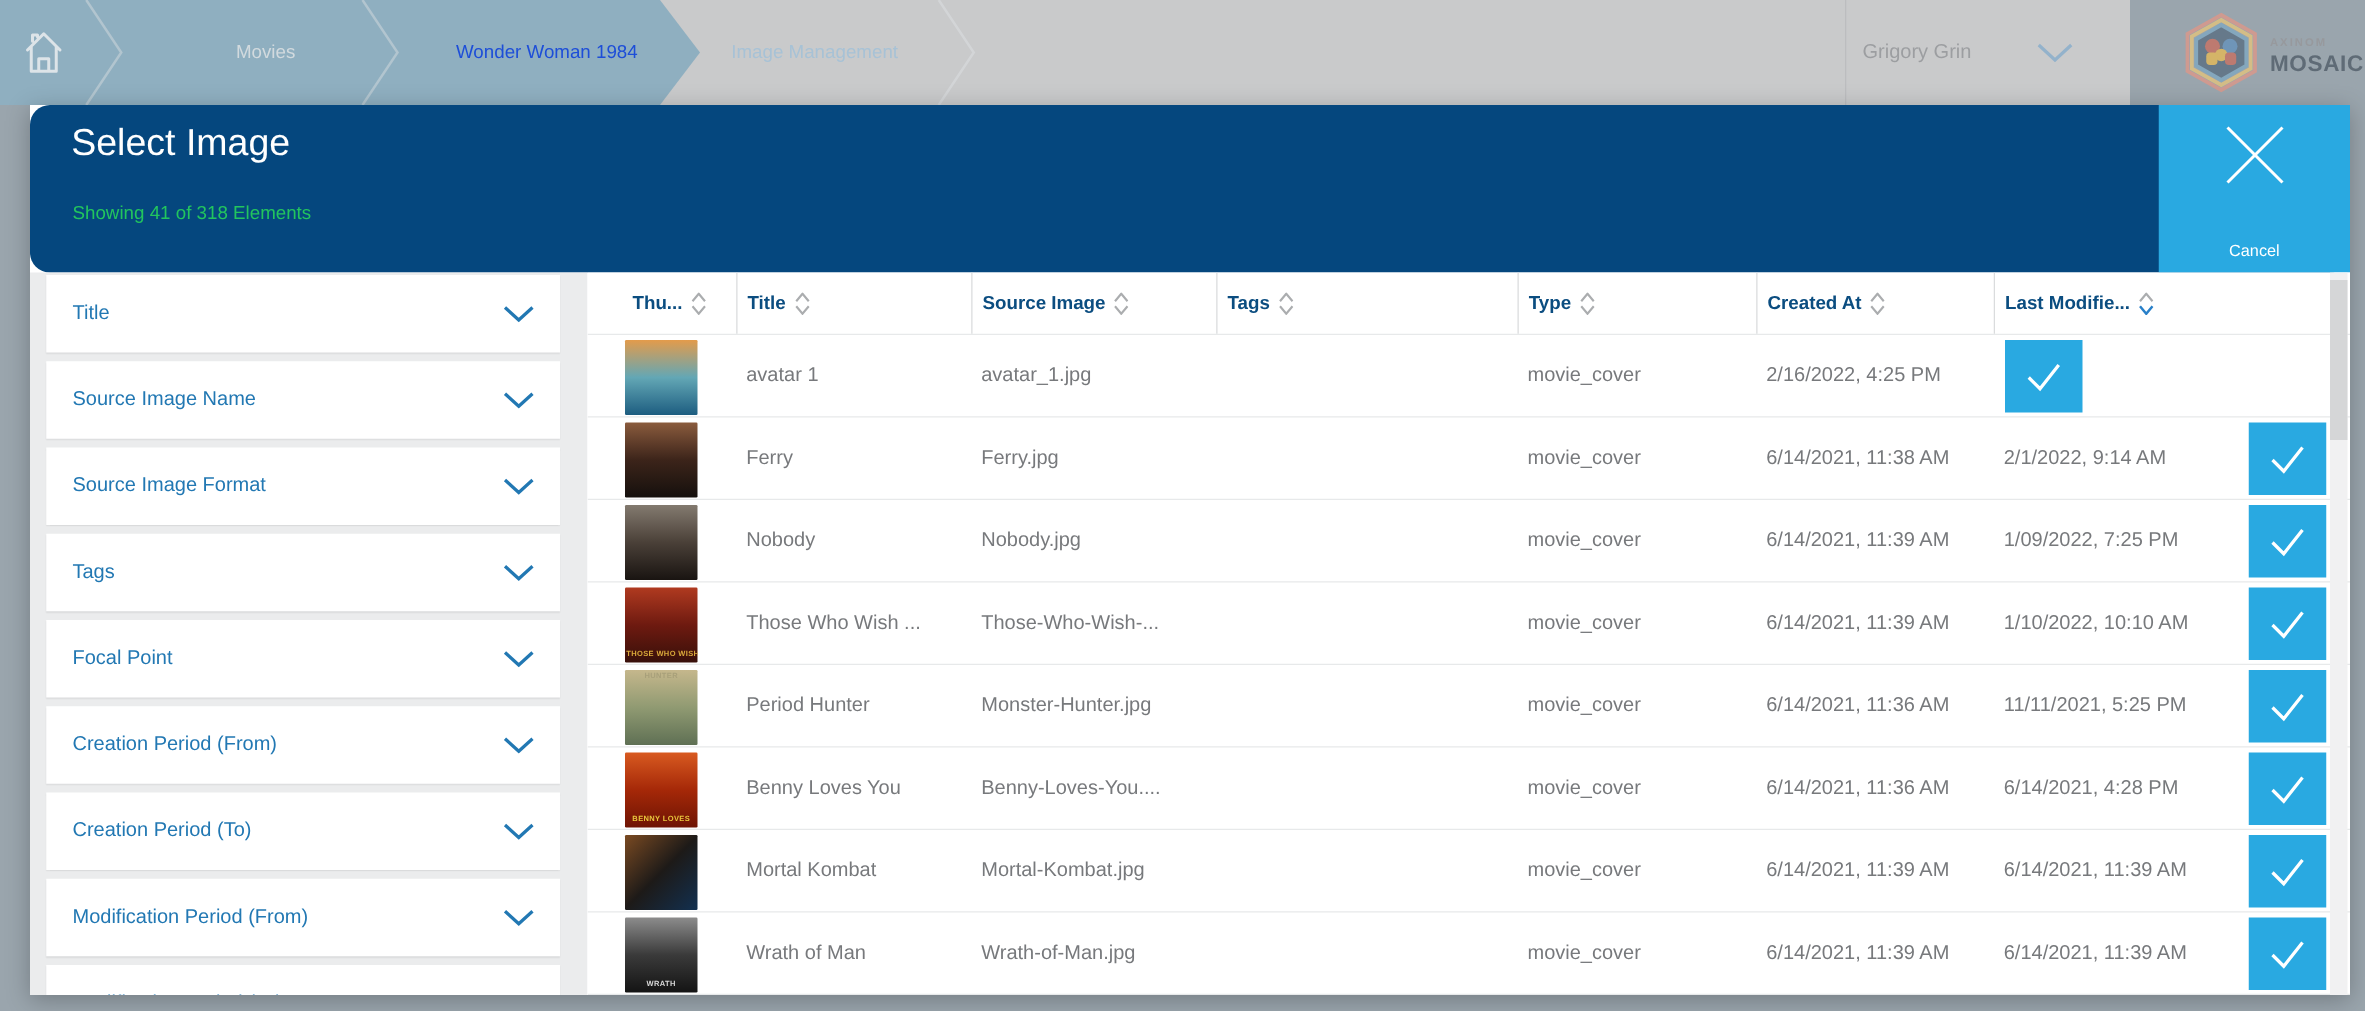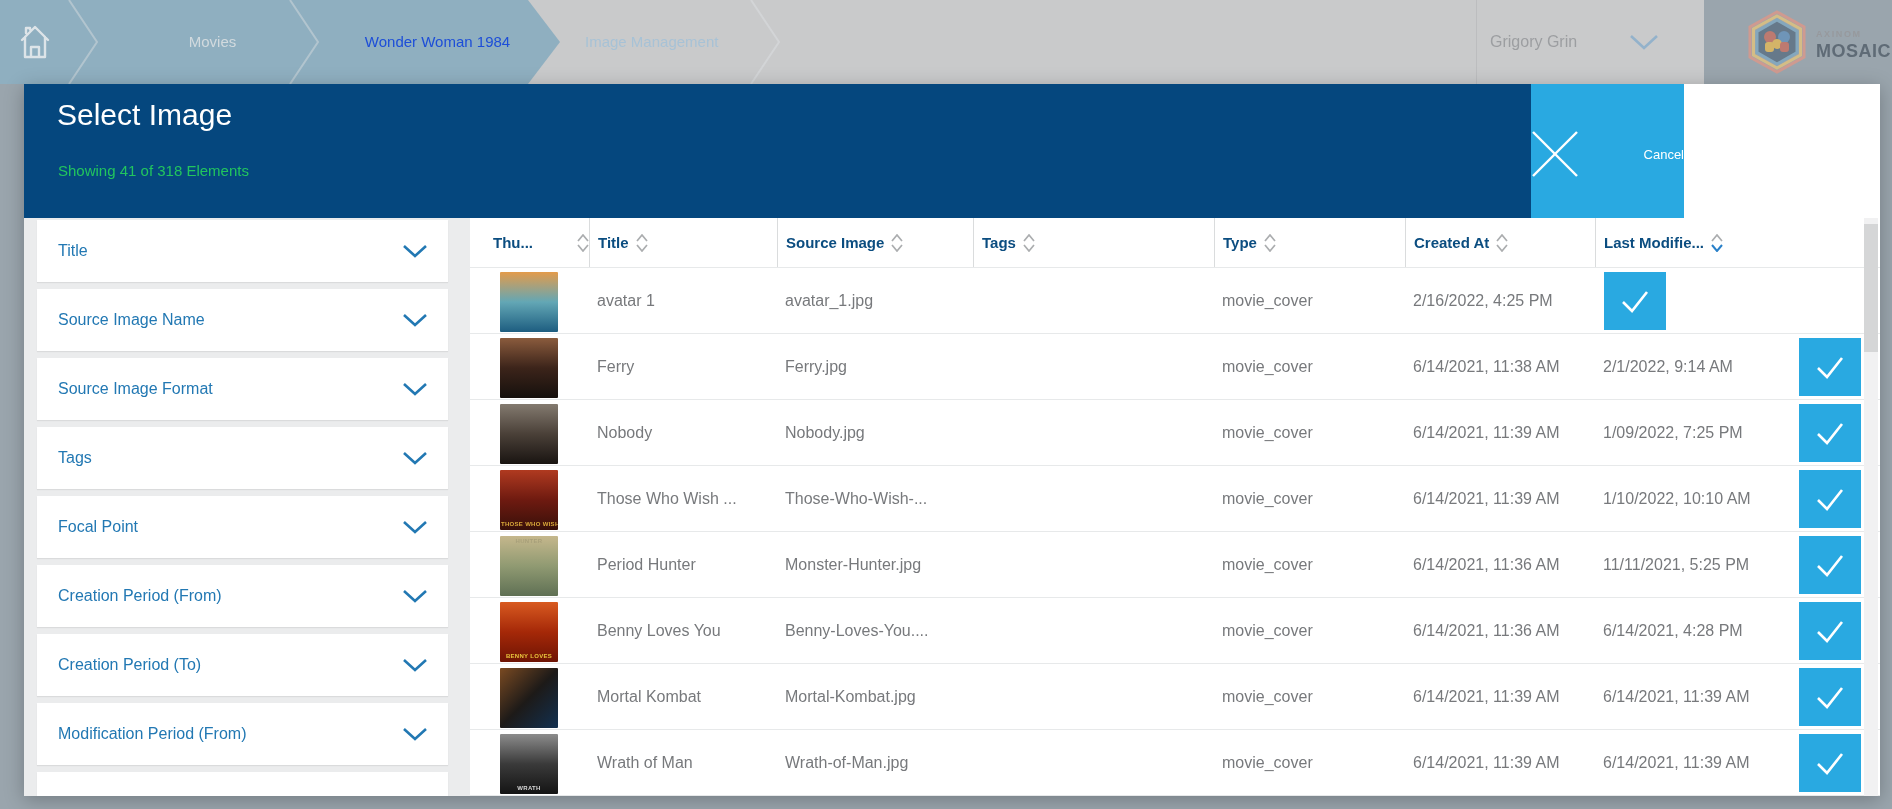--- a/index.html
+++ b/index.html
@@ -23,42 +23,42 @@
   .crumb.current{ left:585px; width:170px; text-align:left; color:#a7c2d6; }
   .topbar-divider{ position:absolute; left:1476px; top:0; width:1px; height:84px; background:#bcbdbf; }
   .user{ position:absolute; left:1490px; top:0; height:84px; display:flex; align-items:center; gap:52px; cursor:pointer; }
   .user-name{ font-size:16px; color:#9c9ea1; }
   .logo{ position:absolute; left:1746px; top:10px; display:flex; align-items:center; gap:8px; }
   .logo-text{ display:flex; flex-direction:column; line-height:1; margin-top:6px; }
   .logo-top{ font-size:9px; letter-spacing:1.6px; color:#97999d; font-weight:bold; }
   .logo-bottom{ font-size:18px; letter-spacing:.5px; color:#5f6b76; font-weight:bold; margin-top:3px; }
   
   .modal{ position:absolute; left:24px; top:84px; width:1856px; height:712px; background:#ffffff; box-shadow:0 4px 18px rgba(0,0,0,.25); }
-  .modal-header{ position:absolute; left:0; top:0; width:1660px; height:134px; background:#05477e; }
+  .modal-header{ position:absolute; left:0; top:0; width:1856px; height:134px; background:#05477e;border-radius:16px; }
   .modal-title{ position:absolute; left:33px; top:14px; font-size:30px; color:#ffffff; font-weight:normal; }
   .modal-subtitle{ position:absolute; left:34px; top:62px; font-size:15px; color:#22c55e;margin-top:16px; }
   .cancel-btn{
     position:absolute; right:0; top:0; width:153px; height:134px; background:#29a9e1; border:none; cursor:pointer;
-    display:flex; flex-direction:row; align-items:center; justify-content:space-between; padding:16px 0 10px;
+    display:flex; flex-direction:column; align-items:center; justify-content:space-between; padding:16px 0 10px;
   }
   .cancel-label{ font-size:13px; color:#ffffff; font-family:inherit; }
   
   .filters{ position:absolute; left:0; top:134px; width:446px; height:578px; background:#ebeced; overflow:hidden; padding-top:2px; }
   .filter-card{
     height:62px; margin:0 22px 7px 13px; background:#ffffff; box-shadow:0 1px 1px rgba(0,0,0,.07);
     display:flex; align-items:center; justify-content:space-between; padding:0 20px 0 21px; cursor:pointer;
   }
   .filter-label{ font-size:16px; color:#2278b3; }
   
   .table{ position:absolute; left:446px; top:134px; width:1410px; height:578px; background:#ffffff; overflow:hidden; }
   .thead,.tr{ display:grid; grid-template-columns:119px 188px 196px 241px 191px 190px 195px 1fr; }
   .thead{ height:50px; border-bottom:1px solid #e7e9ea; }
   .th{ display:flex; align-items:center; gap:7px; padding-left:8px; font-size:15px; font-weight:bold; color:#0b4d80; cursor:pointer; }
   .th + .th{ border-left:1px solid #dadcdd; }
-  .th:first-of-type{ padding-left:23px;justify-content:space-between; }
+  .th:first-of-type{ padding-left:36px; }
   .sort-icon{ display:flex; flex-direction:column; gap:2px; margin-top:1px; }
   .sort-icon polyline{ fill:none; stroke:#abadaf; stroke-width:1.7; }
   .sort-desc .caret-down polyline{ stroke:#2980c9; stroke-width:2; }
   .tr{ height:66px; border-bottom:1px solid #e7e9ea; }
   .td{ display:flex; align-items:center; padding-left:8px; font-size:16px; color:#77797c; white-space:nowrap; overflow:hidden; }
   .td.thumb-cell{ padding-left:30px; }
   .thumb{
     width:58px; height:60px; margin-top:2px; border-radius:1px; overflow:hidden;
     display:flex; align-items:flex-end; justify-content:center;
   }

